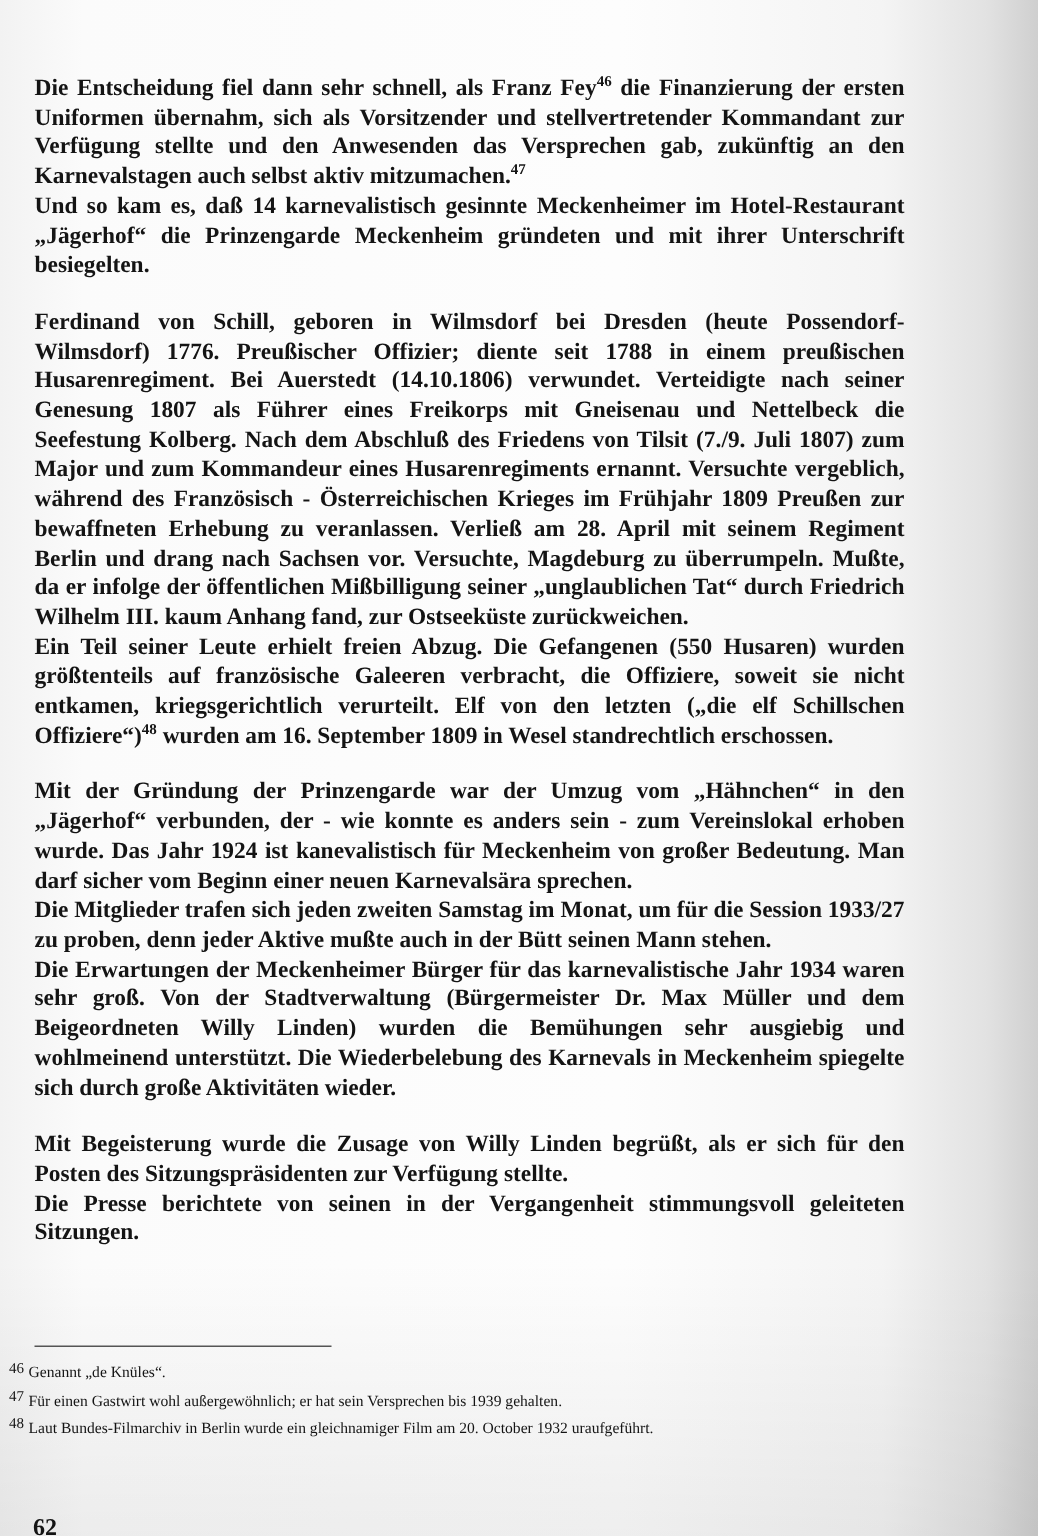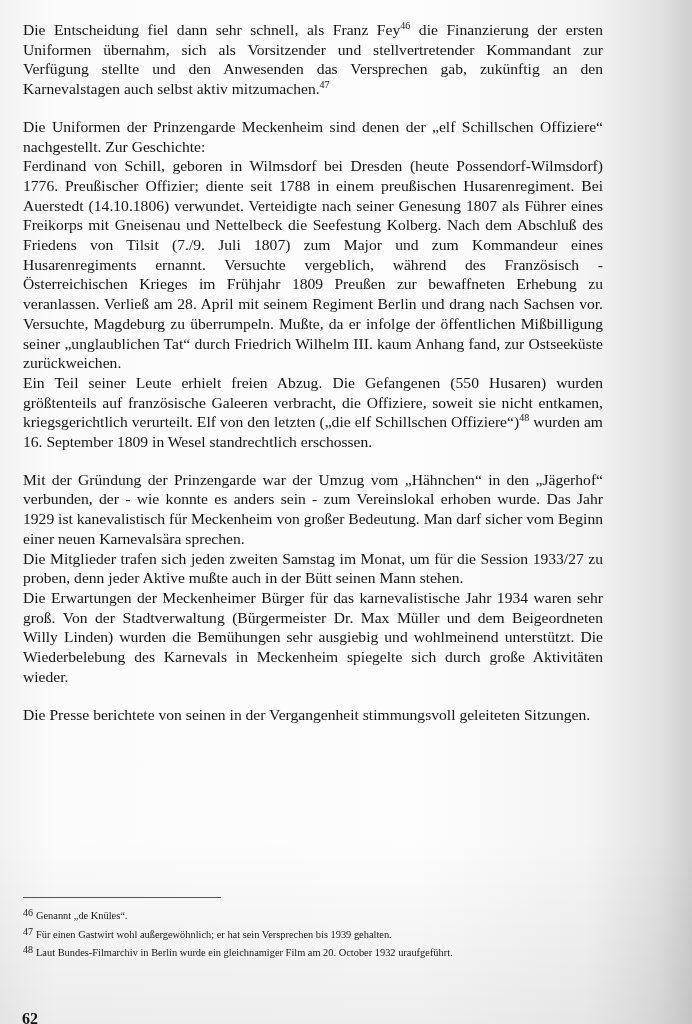--- a/index.html
+++ b/index.html
@@ -8,54 +8,55 @@
     background: linear-gradient(to right, #f2f2f2 0%, #fbfbfb 8%, #fdfdfd 60%, #f4f4f4 85%, #e2e2e2 95%, #cfcfcf 100%);
     font-family: "Liberation Serif", serif;
     color: #141414;
   }
   .page-shade {
     position: absolute; left: 0; top: 0; right: 0; bottom: 0;
     background: linear-gradient(to bottom, rgba(0,0,0,0) 0%, rgba(0,0,0,0) 82%, rgba(0,0,0,0.06) 100%);
     pointer-events: none;
   }
   .content {
-    position: absolute; left: 23px; top: 20px; width: 580px;
+    position: absolute; left: 23px; top: 49px; width: 580px; font-weight: bold;
   }
   .para { margin: 0; font-size: 15.6px; line-height: 19.7px; text-align: justify; }
   .gap { height: 18px; }
   sup { font-size: 10px; line-height: 0; vertical-align: 6px; }
   .rule {
     position: absolute; left: 23px; top: 897px; width: 198px; height: 1px; background: #555;
   }
   .footnotes {
-    position: absolute; left: 23px; top: 905px; width: 600px;
+    position: absolute; left: 6px; top: 905px; width: 600px;
     font-size: 10.4px; line-height: 15.5px;
   }
   .fn { white-space: nowrap; }
   .fn .num { font-size: 10px; vertical-align: 3px; margin-right: 3px; }
   .page-number {
     position: absolute; left: 22px; top: 1010px; font-size: 16px; font-weight: bold;
   }
 </style>
 </head>
 <body>
 
 <div class="page-shade"></div>
 
 <div class="content" id="content">
     <p class="para"><span>Die Entscheidung fiel dann sehr schnell, als Franz Fey</span><sup>46</sup><span> die Finanzierung der ersten Uniformen übernahm, sich als Vorsitzender und stellvertretender Kommandant zur Verfügung stellte und den Anwesenden das Versprechen gab, zukünftig an den Karnevalstagen auch selbst aktiv mitzumachen.</span><sup>47</sup></p>
+    <p class="para"><span>Und so kam es, daß 14 karnevalistisch gesinnte Meckenheimer im Hotel-Restaurant „Jägerhof“ die Prinzengarde Meckenheim gründeten und mit ihrer Unterschrift besiegelten.</span></p>
     <div class="gap"></div>
-    <p class="para"><span>Die Uniformen der Prinzengarde Meckenheim sind denen der „elf Schillschen Offiziere“ nachgestellt. Zur Geschichte:</span></p>
     <p class="para"><span>Ferdinand von Schill, geboren in Wilmsdorf bei Dresden (heute Possendorf-Wilmsdorf) 1776. Preußischer Offizier; diente seit 1788 in einem preußischen Husarenregiment. Bei Auerstedt (14.10.1806) verwundet. Verteidigte nach seiner Genesung 1807 als Führer eines Freikorps mit Gneisenau und Nettelbeck die Seefestung Kolberg. Nach dem Abschluß des Friedens von Tilsit (7./9. Juli 1807) zum Major und zum Kommandeur eines Husarenregiments ernannt. Versuchte vergeblich, während des Französisch - Österreichischen Krieges im Frühjahr 1809 Preußen zur bewaffneten Erhebung zu veranlassen. Verließ am 28. April mit seinem Regiment Berlin und drang nach Sachsen vor. Versuchte, Magdeburg zu überrumpeln. Mußte, da er infolge der öffentlichen Mißbilligung seiner „unglaublichen Tat“ durch Friedrich Wilhelm III. kaum Anhang fand, zur Ostseeküste zurückweichen.</span></p>
     <p class="para"><span>Ein Teil seiner Leute erhielt freien Abzug. Die Gefangenen (550 Husaren) wurden größtenteils auf französische Galeeren verbracht, die Offiziere, soweit sie nicht entkamen, kriegsgerichtlich verurteilt. Elf von den letzten („die elf Schillschen Offiziere“)</span><sup>48</sup><span> wurden am 16. September 1809 in Wesel standrechtlich erschossen.</span></p>
     <div class="gap"></div>
-    <p class="para"><span>Mit der Gründung der Prinzengarde war der Umzug vom „Hähnchen“ in den „Jägerhof“ verbunden, der - wie konnte es anders sein -  zum Vereinslokal erhoben wurde. Das Jahr 1929 ist kanevalistisch für Meckenheim von großer Bedeutung. Man darf sicher vom Beginn einer neuen Karnevalsära sprechen.</span></p>
+    <p class="para"><span>Mit der Gründung der Prinzengarde war der Umzug vom „Hähnchen“ in den „Jägerhof“ verbunden, der - wie konnte es anders sein -  zum Vereinslokal erhoben wurde. Das Jahr 1924 ist kanevalistisch für Meckenheim von großer Bedeutung. Man darf sicher vom Beginn einer neuen Karnevalsära sprechen.</span></p>
     <p class="para"><span>Die Mitglieder trafen sich jeden zweiten Samstag im Monat, um für die Session 1933/27 zu proben, denn jeder Aktive mußte auch in der Bütt seinen Mann stehen.</span></p>
     <p class="para"><span>Die Erwartungen der Meckenheimer Bürger für das karnevalistische Jahr 1934 waren sehr groß. Von der Stadtverwaltung (Bürgermeister Dr. Max Müller und dem Beigeordneten Willy Linden) wurden die Bemühungen sehr ausgiebig und wohlmeinend unterstützt. Die Wiederbelebung des Karnevals in Meckenheim spiegelte sich durch große Aktivitäten wieder.</span></p>
     <div class="gap"></div>
+    <p class="para"><span>Mit Begeisterung wurde die Zusage von Willy Linden begrüßt, als er sich für den Posten des Sitzungspräsidenten zur Verfügung stellte.</span></p>
     <p class="para"><span>Die Presse berichtete von seinen in der Vergangenheit stimmungsvoll geleiteten Sitzungen.</span></p>
   </div>
 
 <div class="rule"></div>
 
 <div class="footnotes" id="footnotes">
     <div class="fn"><span class="num">46</span><span>Genannt „de Knüles“.</span></div>
     <div class="fn"><span class="num">47</span><span>Für einen Gastwirt wohl außergewöhnlich; er hat sein Versprechen bis 1939 gehalten.</span></div>
     <div class="fn"><span class="num">48</span><span>Laut Bundes-Filmarchiv in Berlin wurde ein gleichnamiger Film am 20. October 1932 uraufgeführt.</span></div>
   </div>

